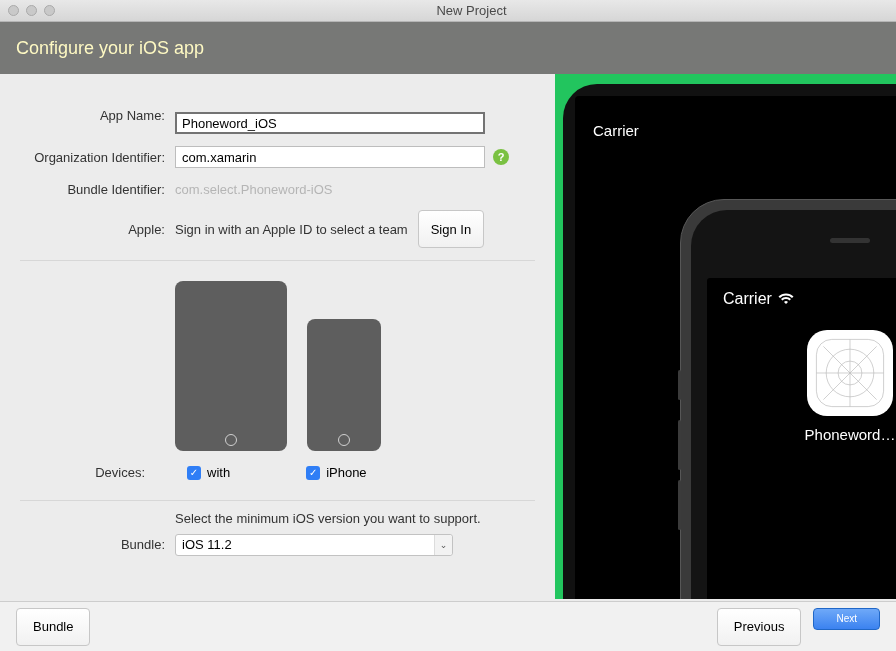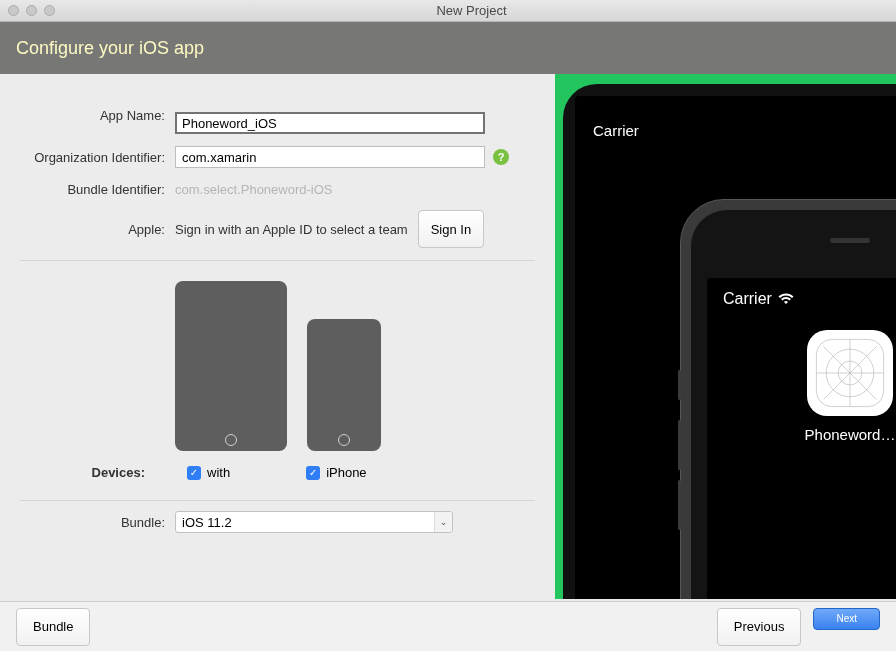--- a/index.html
+++ b/index.html
@@ -35,21 +35,21 @@
 .divider { height:1px; background:#d7d7d7; margin:10px 20px; }
 
 
 .devices-row { display:flex; align-items:flex-end; gap:20px; padding: 10px 20px 8px 175px; }
 .device { background:#5e5e5e; border-radius:8px; position:relative; }
 .device.ipad { width:112px; height:170px; }
 .device.iphone { width:74px; height:132px; }
 .home-btn { width:12px; height:12px; border:1px solid #d0d0d0; border-radius:50%; position:absolute; bottom:5px; left:50%; transform:translateX(-50%); }
 
 .checks-row { display:flex; align-items:center; padding:6px 20px 10px 0; }
-.checks-row .form-label { width:155px;font-weight:bold; }
+.checks-row .form-label { width:155px; }
 .check-wrap { display:flex; align-items:center; gap:6px; margin-right:44px; margin-left: 32px; font-size:13px; }
 .check-wrap:first-of-type { margin-left: 45px; }
 .mac-check { width:14px; height:14px; border-radius:3px; background:#2f7ef6; display:flex; align-items:center; justify-content:center; color:#fff; font-size:10px; }
 
 
 .hint { font-size:13px; color:#333; padding:0 20px 6px 175px; line-height:1.3; }
 .select { width:278px; height:22px; border:1px solid #c2c2c2; background:#fff; display:flex; align-items:center; padding:0 6px; font-size:13px; position:relative; border-radius:3px; }
 .select .arrow { position:absolute; right:0; top:0; bottom:0; width:18px; background:#f2f2f2; border-left:1px solid #dcdcdc; display:flex; align-items:center; justify-content:center; font-size:9px; color:#555; border-radius:0 3px 3px 0;}
 
 
@@ -143,20 +143,21 @@
         <span>with</span>
       </div>
       <div class="check-wrap">
         <div class="mac-check">✓</div>
         <span>iPhone</span>
       </div>
     </div>
 
     <div class="divider"></div>
 
+    <div class="hint">Select the minimum iOS version you want to support.</div>
 
     <div class="form-row">
       <div class="form-label">Bundle:</div>
       <div class="form-control">
         <div class="select">
           <span>iOS 11.2</span>
           <div class="arrow">⌄</div>
         </div>
       </div>
     </div>

